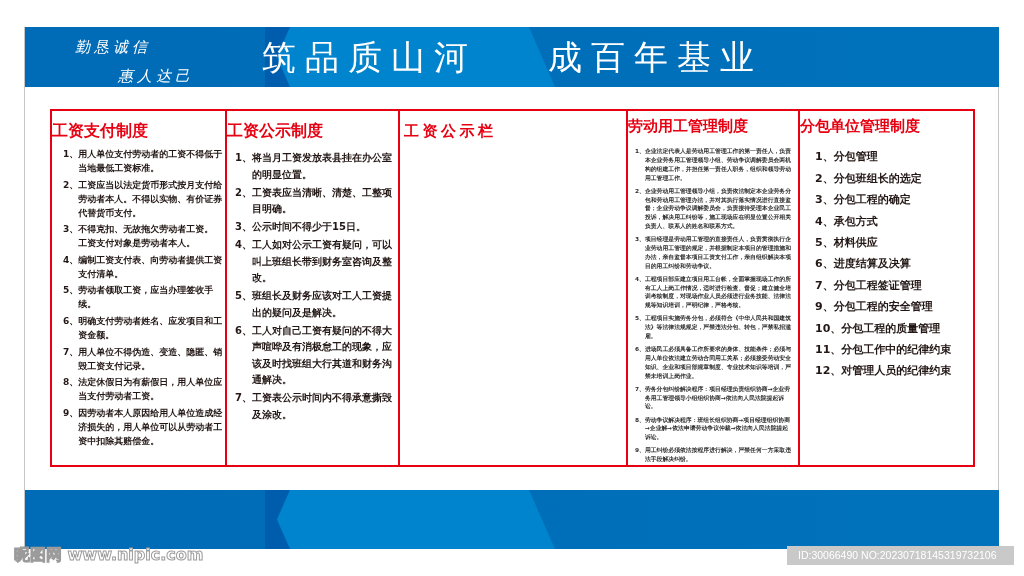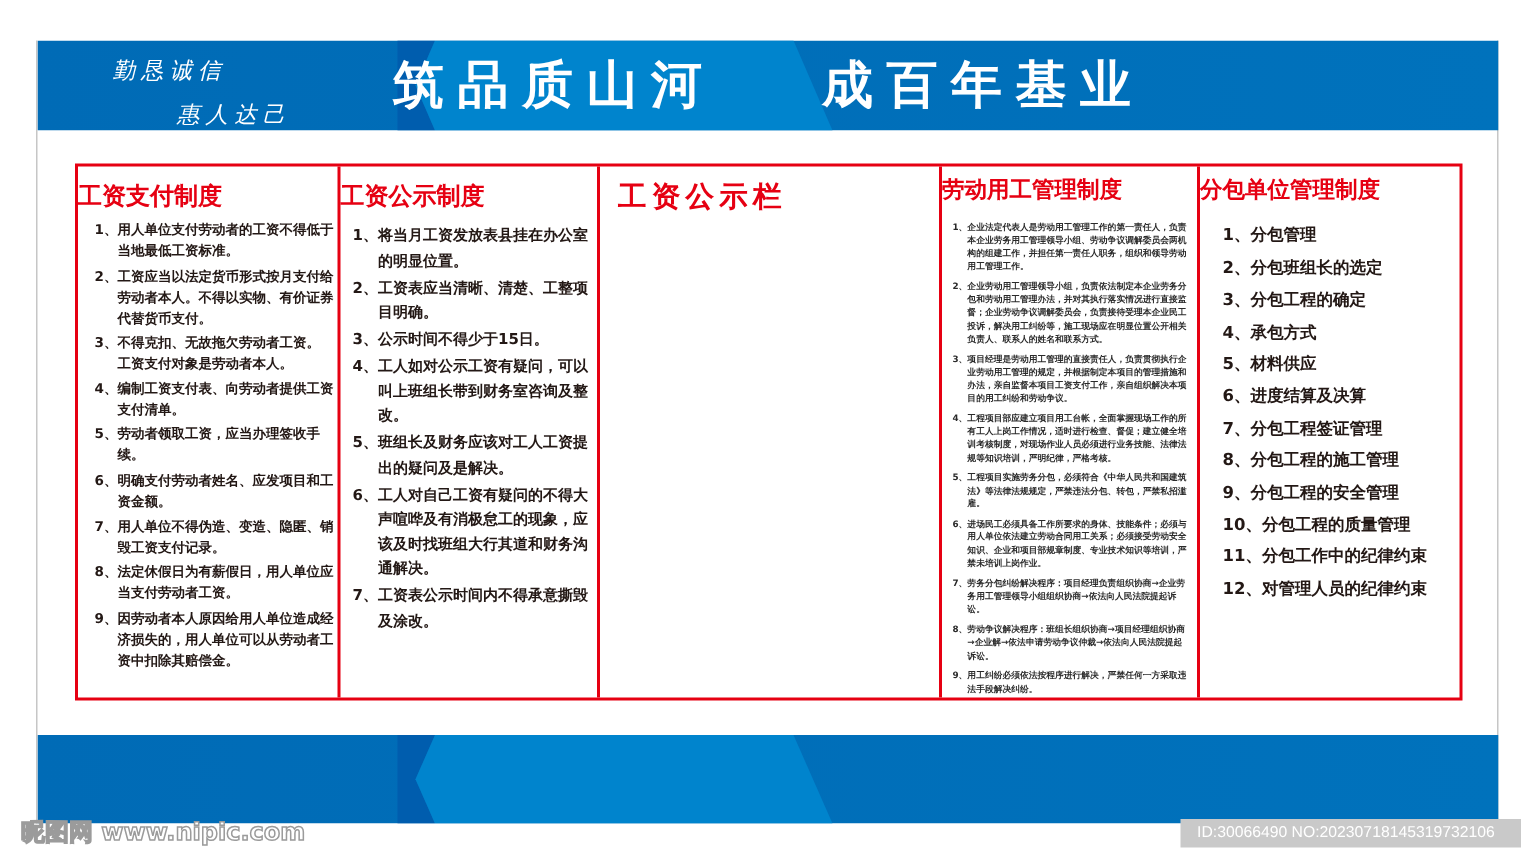--- a/index.html
+++ b/index.html
@@ -6,29 +6,29 @@
 html,body{width:1024px;height:576px;background:#ffffff;overflow:hidden}
 body{position:relative;font-family:"DejaVu Sans",sans-serif;color:#231815}
 .frame-line{position:absolute;top:27px;width:1px;height:522px;background:#c6c6c6}
 .band{position:absolute;left:25px;width:974px}
 .band svg{display:block}
 .top-band{top:27px;height:60px}
 .bottom-band{top:490px;height:59px}
 .motto{position:absolute;color:#fff;font-family:"DejaVu Serif",serif;font-style:italic;font-size:15px;line-height:16px;letter-spacing:4px;white-space:nowrap}
 .motto1{left:75px;top:39px}
 .motto2{left:118px;top:68px}
-.slogan{position:absolute;top:39px;color:#fff;font-family:"DejaVu Serif",serif;font-weight:bold;font-size:34px;line-height:36px;letter-spacing:9px;white-space:nowrap}
+.slogan{position:absolute;top:39px;color:#fff;font-family:"DejaVu Serif",serif;font-weight:normal;font-size:34px;line-height:36px;letter-spacing:9px;white-space:nowrap}
 .slogan-l{left:262px}
 .slogan-r{left:548px}
 .board{position:absolute;left:50px;top:109px;width:925px;height:358px;border:2px solid #e60012;display:flex;background:#fff}
 .col{position:relative;height:100%}
 .col+.col{border-left:2px solid #e60012}
 .c1{width:173px}.c2{width:173px}.c3{width:228px}.c4{width:172px}.c5{width:175px}
 .title{margin-top:10px;height:20px;line-height:20px;text-align:left;color:#e60012;font-weight:bold;font-size:16px;white-space:nowrap}
-.c3 .title{font-size:19px;letter-spacing:3.5px;padding-left:12px}
+.c3 .title{font-size:15px;letter-spacing:3.5px;padding-left:4px}
 .c4 .title,.c5 .title{font-size:15px;margin-top:5px}
 ol{list-style:none}
 .l1{position:absolute;left:11px;top:36px;font-size:9px;line-height:14px;font-weight:bold}
 .l1 li{display:flex;margin-bottom:2.6px}
 .l1 .n{flex:0 0 11px;white-space:nowrap}
 .l1 .t{flex:0 0 145px;white-space:pre-line}
 .l2{position:absolute;left:8px;top:39px;font-size:10px;line-height:16.5px;font-weight:bold}
 .l2 li{display:flex;margin-bottom:1.5px}
 .l2 .n{flex:0 0 13px;white-space:nowrap}
 .l2 .t{flex:0 0 144px}
@@ -193,21 +193,20 @@
   <section class="col c5">
     <h2 class="title">分包单位管理制度</h2>
     <ol class="l5">
       <li><span>1、</span><span>分包管理</span></li>
       <li><span>2、</span><span>分包班组长的选定</span></li>
       <li><span>3、</span><span>分包工程的确定</span></li>
       <li><span>4、</span><span>承包方式</span></li>
       <li><span>5、</span><span>材料供应</span></li>
       <li><span>6、</span><span>进度结算及决算</span></li>
       <li><span>7、</span><span>分包工程签证管理</span></li>
-      <li><span>8、</span><span>分包工程的施工管理</span></li>
       <li><span>9、</span><span>分包工程的安全管理</span></li>
       <li><span>10、</span><span>分包工程的质量管理</span></li>
       <li><span>11、</span><span>分包工作中的纪律约束</span></li>
       <li><span>12、</span><span>对管理人员的纪律约束</span></li>
     </ol>
   </section>
 </div>
 
 <div class="band bottom-band">
   <svg width="974" height="59" viewBox="0 0 974 59">

